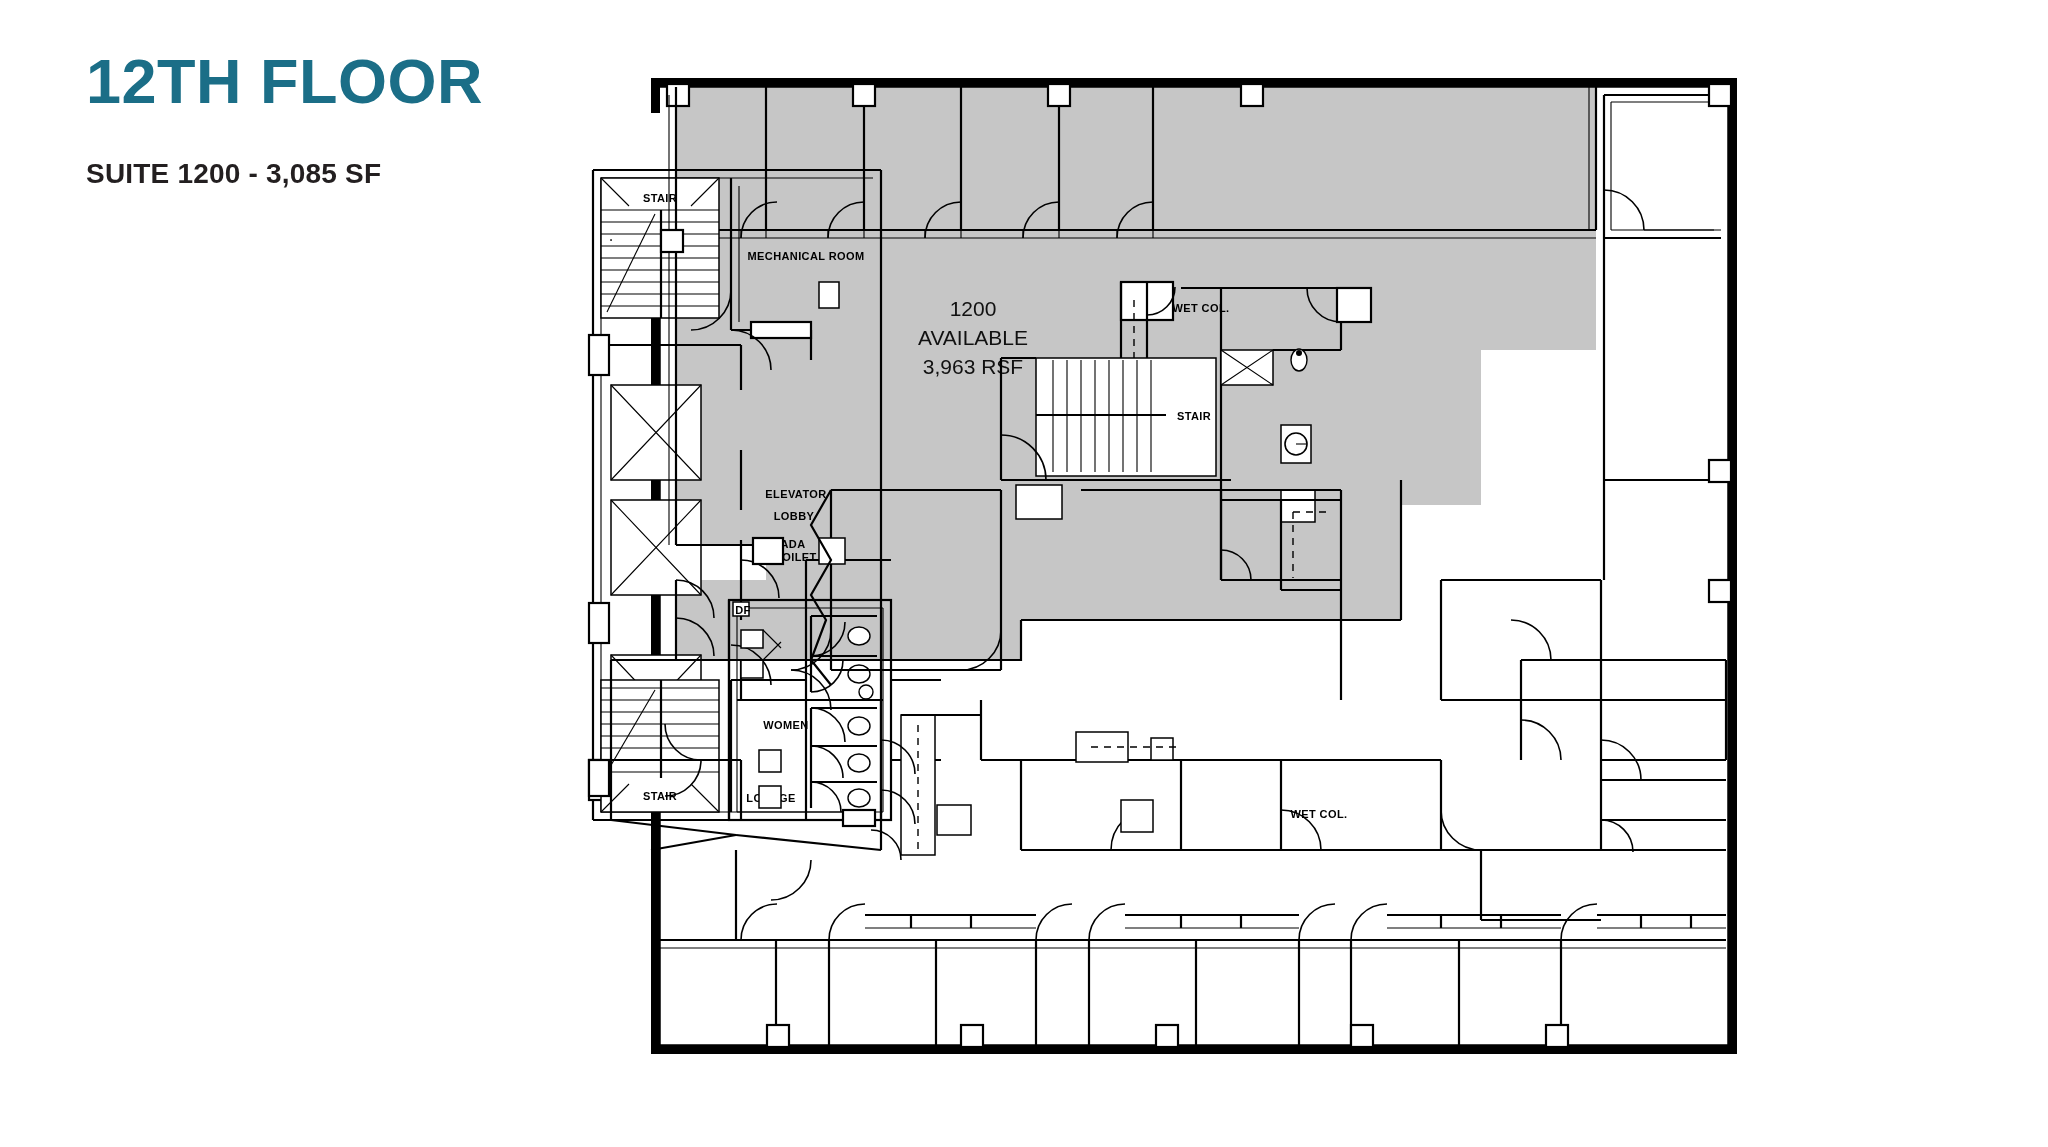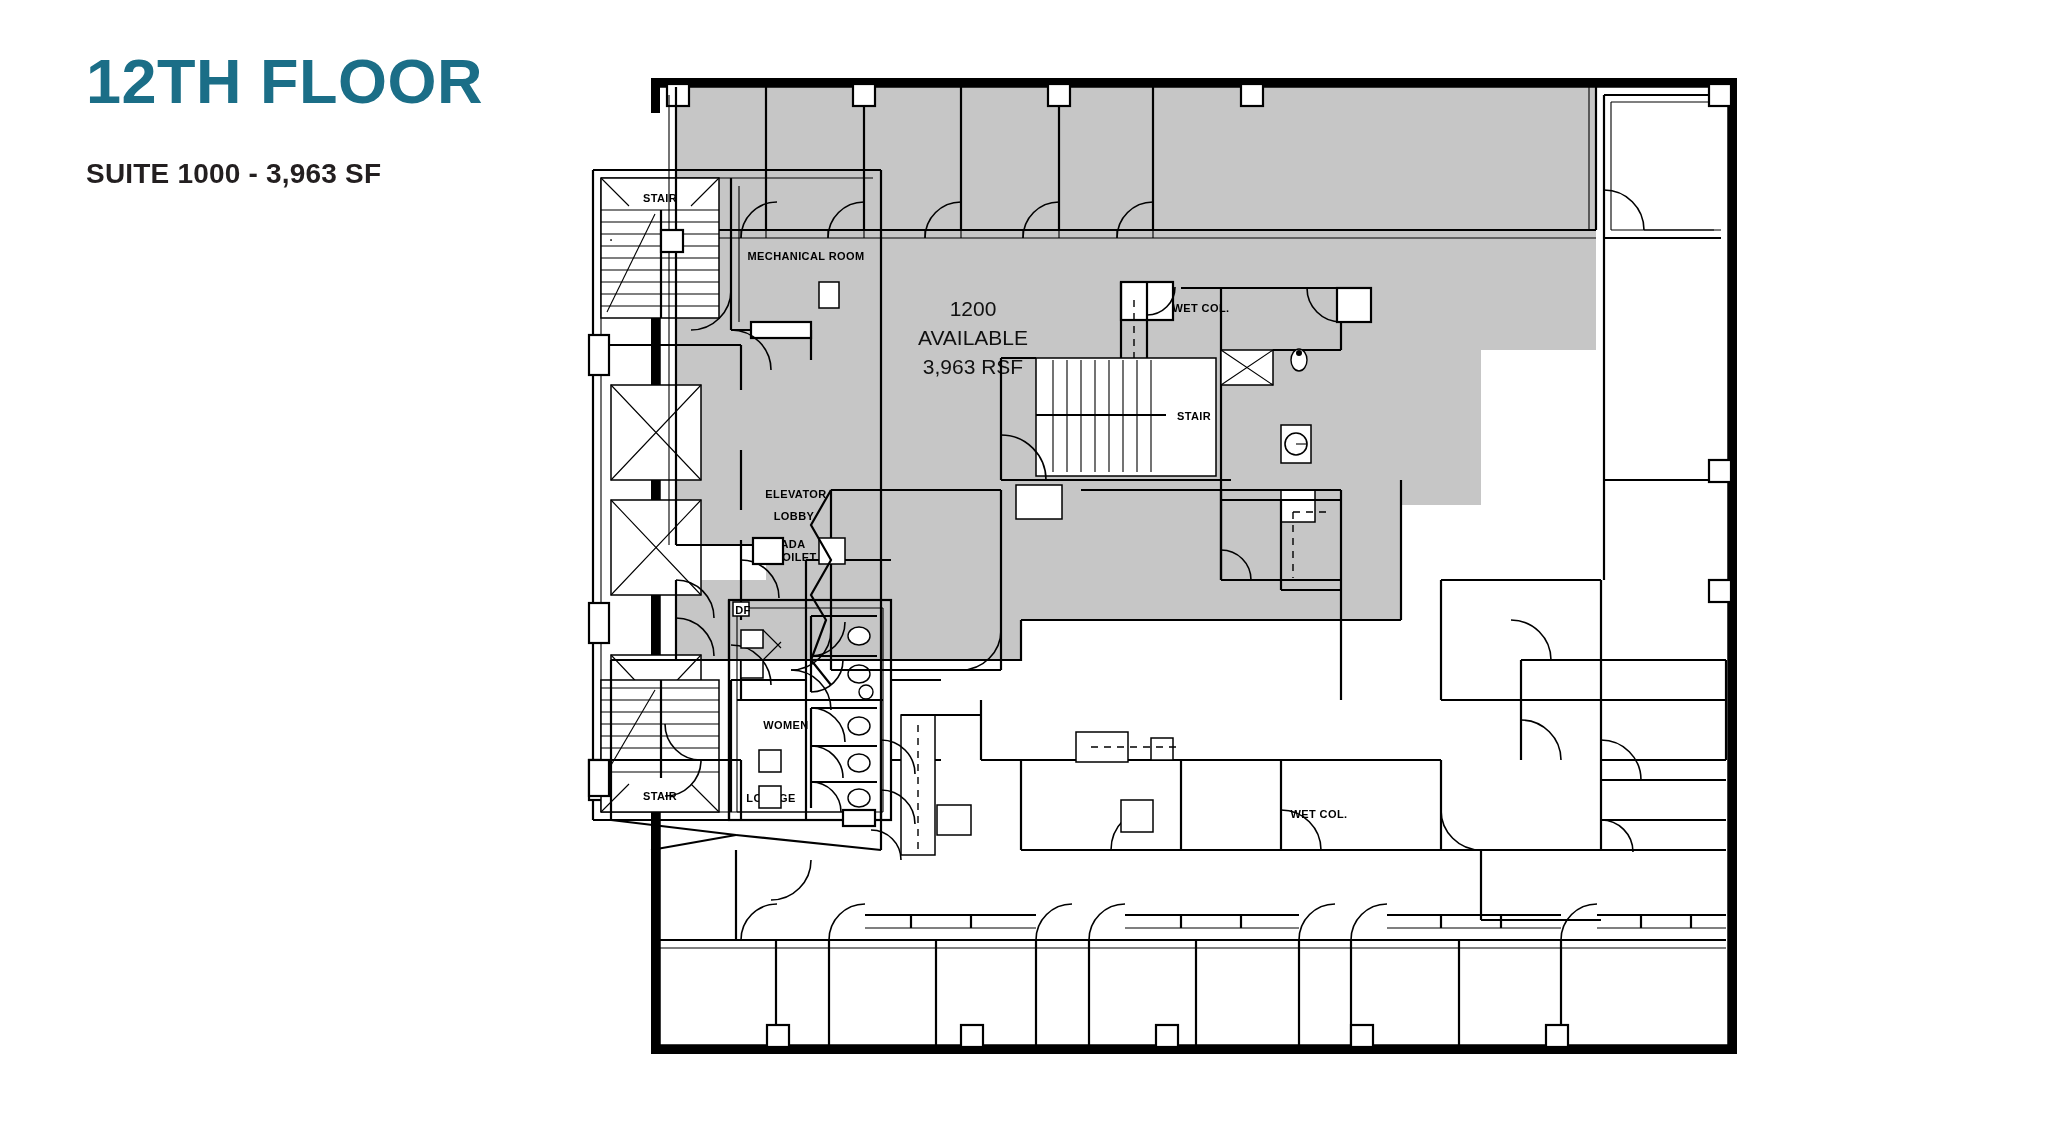--- a/index.html
+++ b/index.html
@@ -74,21 +74,21 @@
     fill:#111; text-anchor:middle;
   }
 </style>
 </head>
 <body>
 
 <div id="page">
 
   <div id="legend">
     <h1 id="floor-title">12TH FLOOR</h1>
-    <div id="suite-line">SUITE 1000 - 3,963 SF</div>
+    <div id="suite-line">SUITE 1200 - 3,085 SF</div>
   </div>
 
   <div id="plan-wrap">
   <svg id="plan" viewBox="0 0 1420 1020" xmlns="http://www.w3.org/2000/svg">
 
     <g>
       <path class="suite-fill" d="M95,25 L95,485 L185,485 L185,520 L95,520 L95,600
                                    L440,600 L440,560 L820,560 L820,445 L830,445
                                    L830,290 L1015,290 L1015,25 Z"></path>
 

